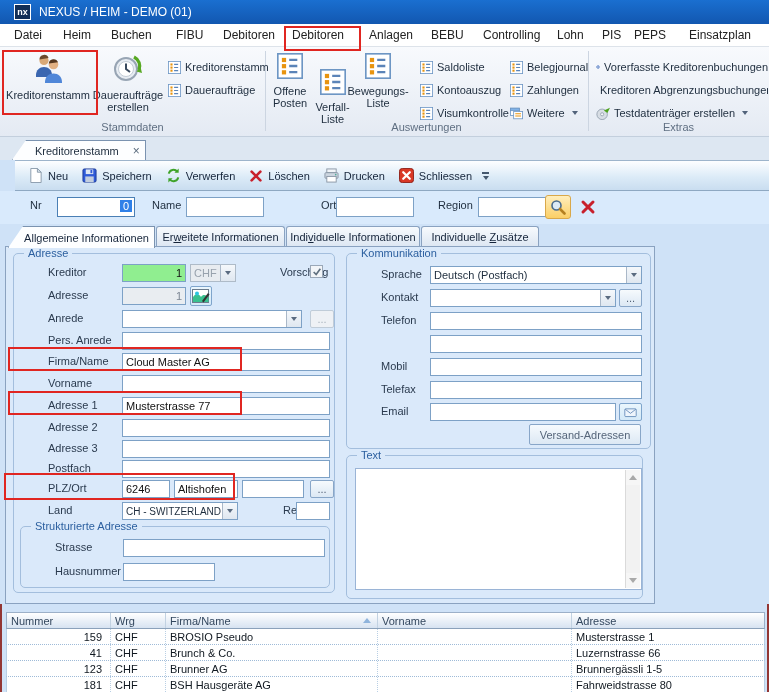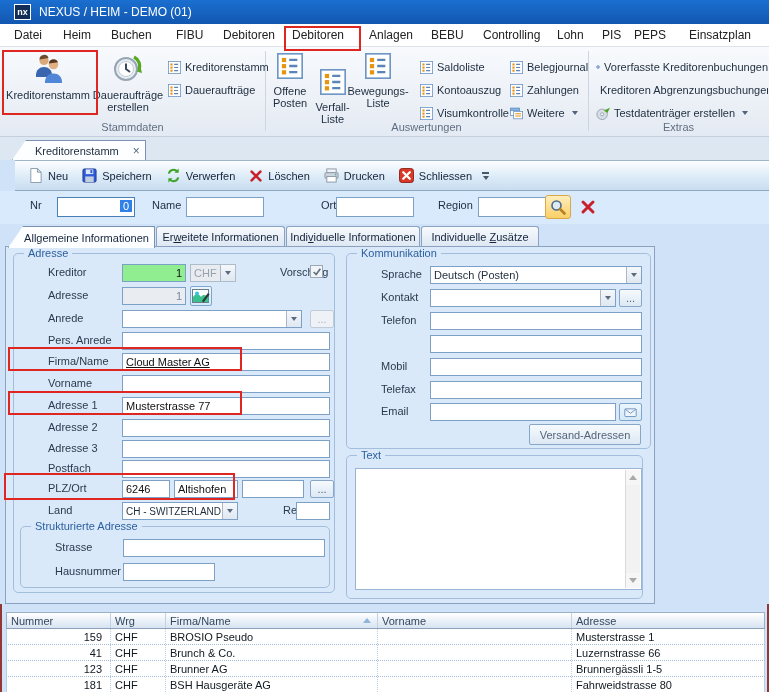--- a/index.html
+++ b/index.html
@@ -444,21 +444,21 @@
         <span class="arr">
             <b></b>
           </span>
       </div>
       <div class="pbtn disabled" style="left:296px; top:56px; width:24px">...</div>
 
       <span class="flbl" style="left:8px; top:80px">Pers. Anrede</span>
       <input class="inp" style="left: 108px; top: 78px; width: 208px;">
 
       <span class="flbl" style="left:8px; top:101px">Firma/Name</span>
-      <input class="inp" style="left: 108px; top: 99px; width: 208px; text-decoration: underline;" value="Cloud Master AG">
+      <input class="inp" style="left: 108px; top: 99px; width: 208px;" value="Cloud Master AG">
 
       <span class="flbl" style="left:8px; top:123px">Vorname</span>
       <input class="inp" style="left: 108px; top: 121px; width: 208px;">
 
       <span class="flbl" style="left:8px; top:145px">Adresse 1</span>
       <input class="inp" style="left: 108px; top: 143px; width: 208px;" value="Musterstrasse 77">
 
       <span class="flbl" style="left:8px; top:167px">Adresse 2</span>
       <input class="inp" style="left: 108px; top: 165px; width: 208px;">
 
@@ -491,21 +491,21 @@
         <span class="flbl" style="left:8px; top:38px">Hausnummer</span>
         <input class="inp" style="left: 102px; top: 36px; width: 92px;">
       </div>
     </div>
 
     <div class="gb" style="left:340px; top:6px; width:305px; height:196px">
       <span class="gb-legend">Kommunikation</span>
 
       <span class="flbl" style="left:8px; top:14px">Sprache</span>
       <div class="combo" style="left:83px; top:12px; width:212px">
-        <span class="val">Deutsch (Posten)</span>
+        <span class="val">Deutsch (Postfach)</span>
         <span class="arr">
             <b></b>
           </span>
       </div>
 
       <span class="flbl" style="left:8px; top:37px">Kontakt</span>
       <div class="combo" style="left:83px; top:35px; width:186px">
         <span class="val"></span>
         <span class="arr">
             <b></b>

